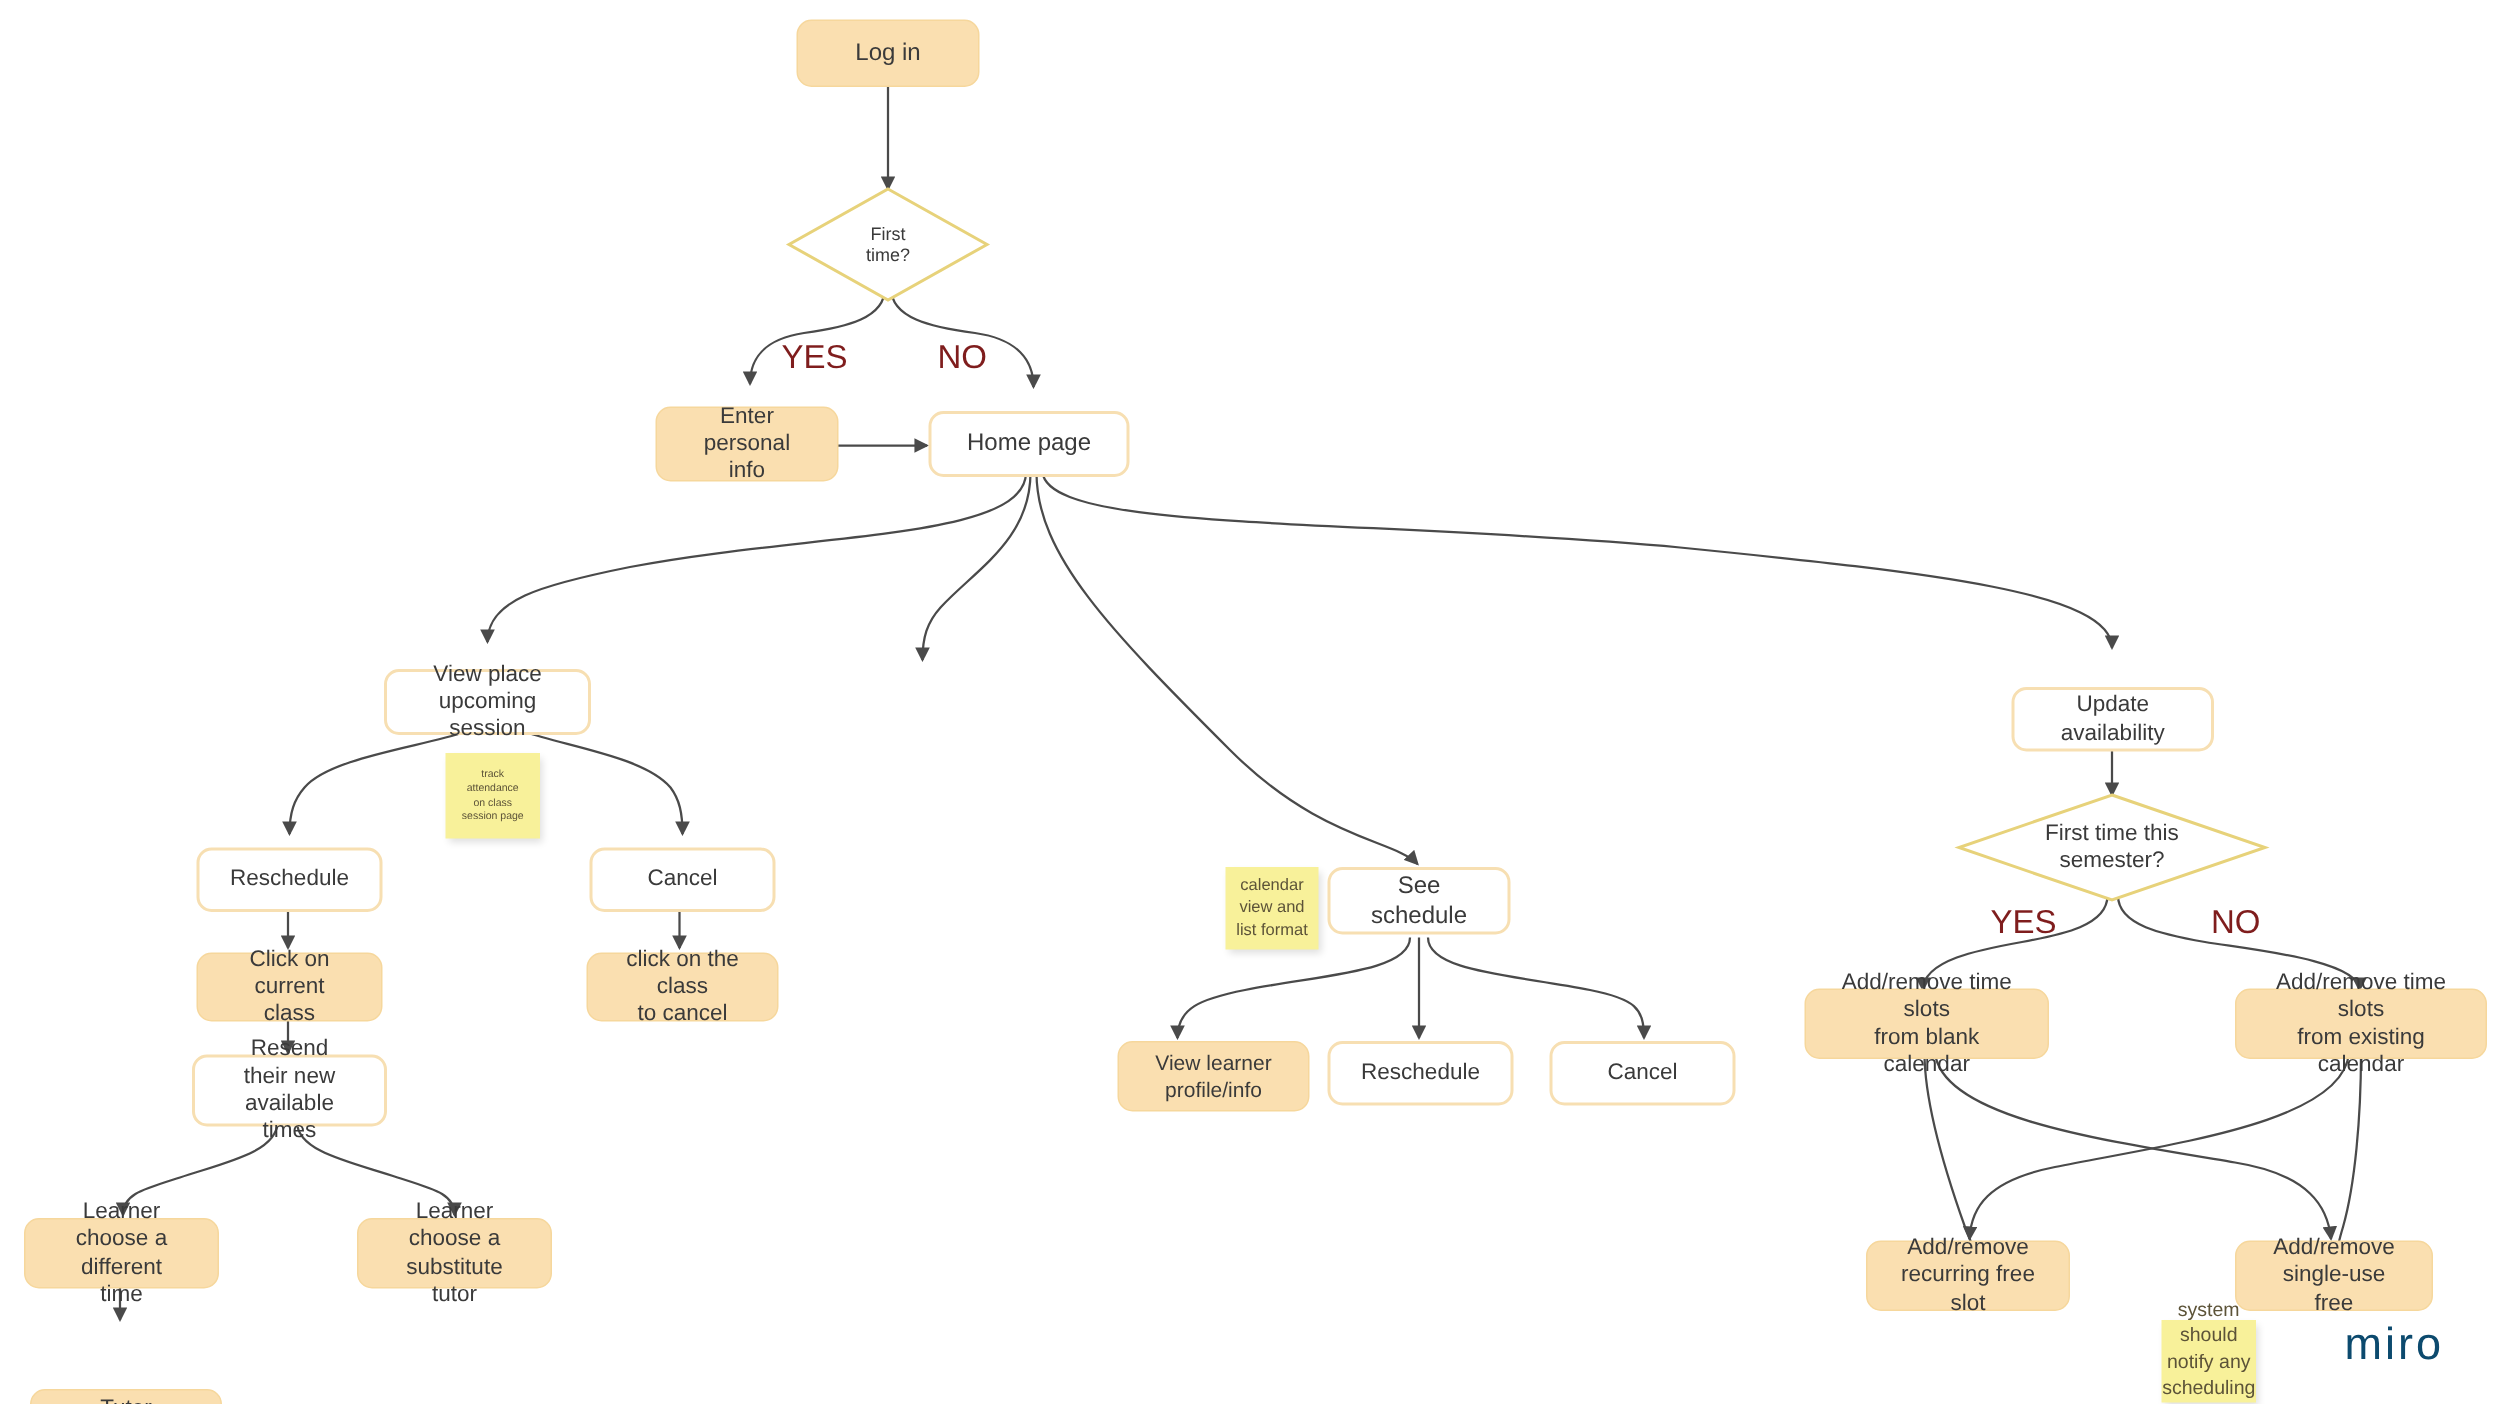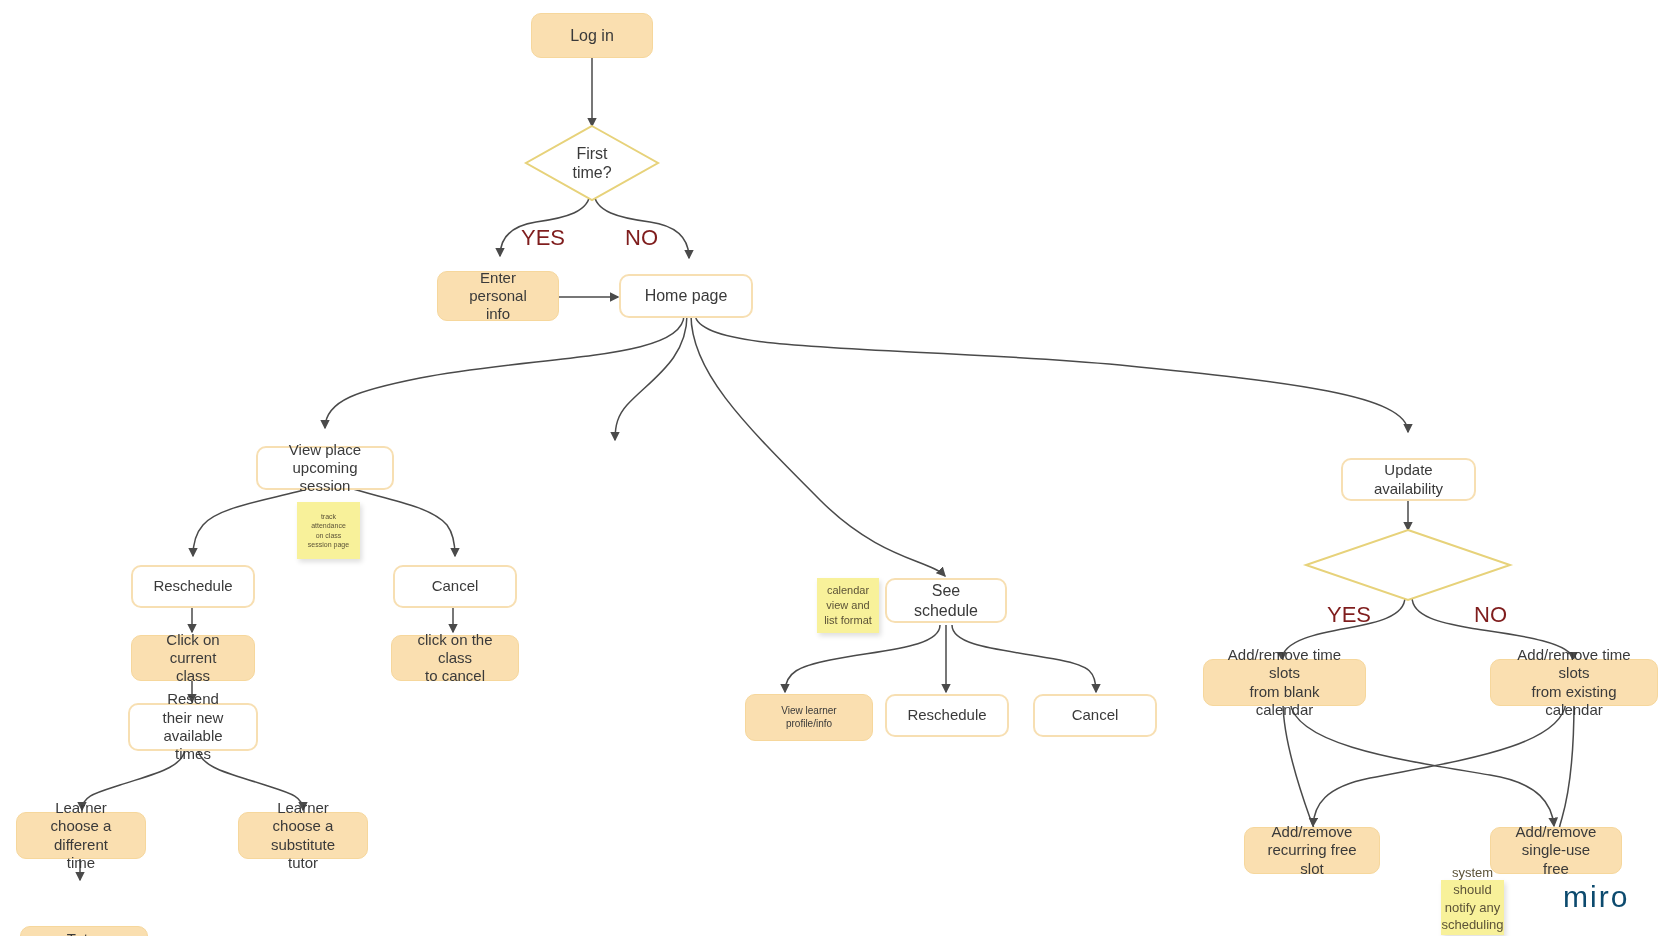--- a/index.html
+++ b/index.html
@@ -157,21 +157,21 @@
       <path d="M 1566 702 C 1562 748 1450 762 1370 778 C 1325 787 1314 805 1313 826"></path>
     </g>
 
     <polygon points="592,126 658,163 592,200 526,163" fill="#ffffff" stroke="#e7d27a" stroke-width="2"></polygon>
 
     <polygon points="1408,530 1510,565 1408,600 1306,565" fill="#ffffff" stroke="#e7d27a" stroke-width="2"></polygon>
   </svg>
 
   <div class="node filled" style="left:531px; top:13px; width:122px; height:45px; font-size:16px;">Log in</div>
 
-  <div class="diamond-label" style="left:526px; top:126px; width:132px; height:74px; font-size:16px;">First
+  <div class="diamond-label" style="left:526px; top:126px; width:132px; height:74px; font-size:12px;">First
 time?</div>
 
   <div class="node filled" style="left:437px; top:271px; width:122px; height:50px; font-size:15px;">Enter personal
 info</div>
 
   <div class="node outline" style="left:619px; top:274px; width:134px; height:44px; font-size:16px;">Home page</div>
 
   <div class="node outline" style="left:256px; top:446px; width:138px; height:44px; font-size:15px;">View place
 upcoming session</div>
 
@@ -194,27 +194,29 @@
 available times</div>
 
   <div class="node filled" style="left:16px; top:812px; width:130px; height:47px; font-size:15px;">Learner choose a
 different time</div>
 
   <div class="node filled" style="left:238px; top:812px; width:130px; height:47px; font-size:15px;">Learner choose a
 substitute tutor</div>
 
   <div class="node filled" style="left:20px; top:883px; width:128px; height:44px; font-size:15px;margin-top:43px;">Tutor confirm</div>
 
-  <div class="node filled" style="left:745px; top:694px; width:128px; height:47px; font-size:10px;">View learner
+  <div class="node filled" style="left:745px; top:694px; width:128px; height:47px; font-size:14px;">View learner
 profile/info</div>
 
   <div class="node outline" style="left:885px; top:694px; width:124px; height:43px; font-size:15px;">Reschedule</div>
 
   <div class="node outline" style="left:1033px; top:694px; width:124px; height:43px; font-size:15px;">Cancel</div>
 
+  <div class="diamond-label" style="left:1320px; top:530px; width:176px; height:70px; font-size:15px;">First time this
+semester?</div>
 
   <div class="node filled" style="left:1203px; top:659px; width:163px; height:47px; font-size:15px;">Add/remove time slots
 from blank calendar</div>
 
   <div class="node filled" style="left:1490px; top:659px; width:168px; height:47px; font-size:15px;">Add/remove time slots
 from existing calendar</div>
 
   <div class="node filled" style="left:1244px; top:827px; width:136px; height:47px; font-size:15px;">Add/remove
 recurring free slot</div>
 

